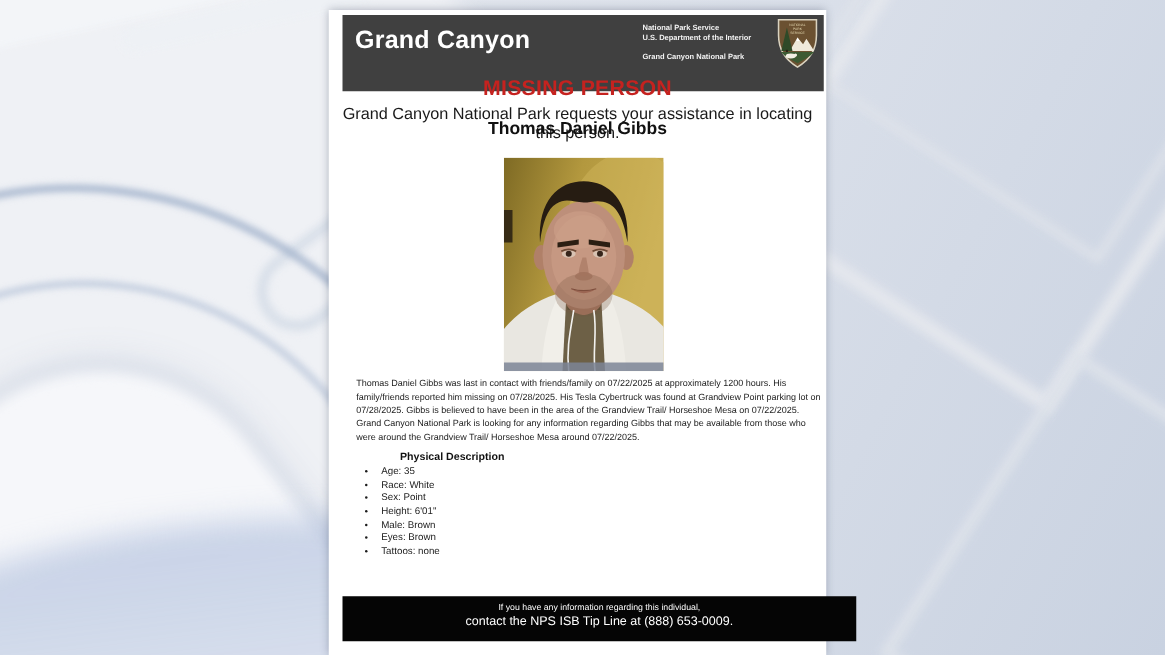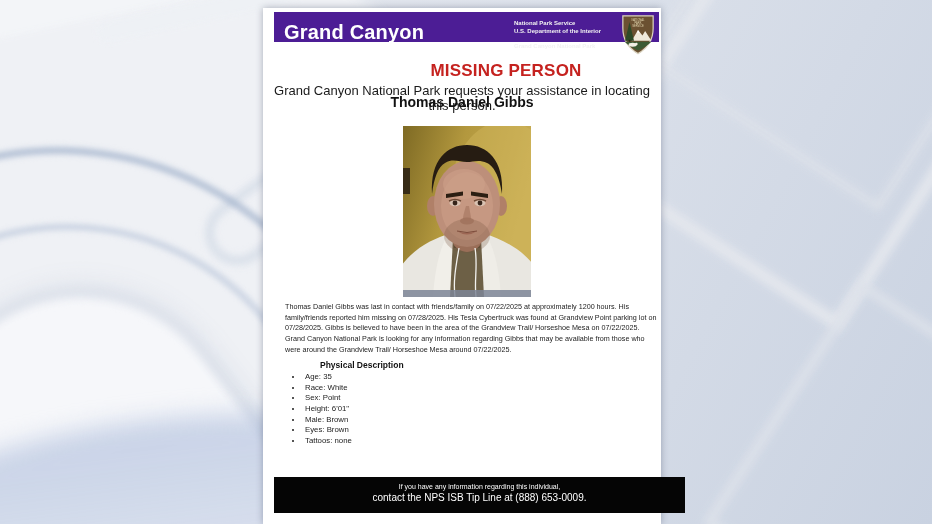--- a/index.html
+++ b/index.html
@@ -34,29 +34,29 @@
   .bg-frame-3 { left:760px; top:330px; width:270px; height:290px;
     border:9px solid #dde2ea; transform:rotate(33deg); filter:blur(4px); }
   .bg-band-bottom { left:-220px; top:420px; width:760px; height:320px;
     background:linear-gradient(180deg,rgba(162,180,215,.55),rgba(205,215,235,.2));
     transform:rotate(-7deg); filter:blur(12px); border-radius:50% 50% 0 0; }
 
   
   .poster { position:absolute; left:263px; top:8px; width:398px; height:516px;
     background:#ffffff; box-shadow:0 0 7px rgba(60,70,95,.4); }
 
-  .header-bar { position:absolute; left:11px; top:4px; width:385px; height:30px;
-    background:#4c1d95; color:#ffffff; }
+  .header-bar { position:absolute; left:11px; top:4px; width:385px; height:61px;
+    background:#404040; color:#ffffff; }
   .park-name { position:absolute; left:10px; top:9px; font-size:20px; font-weight:bold; letter-spacing:.2px; }
   .agency-block { position:absolute; left:240px; top:7px; font-size:6px; font-weight:bold; line-height:8px; color:#f2f2f2; }
   .agency-park-line { margin-top:7px; }
   .nps-logo { position:absolute; right:3px; top:2px; width:36px; height:41px; }
 
   .missing-title { position:absolute; left:0; top:53px; width:100%; text-align:center;
-    color:#c5221f; font-size:17px; font-weight:bold; letter-spacing:.2px;margin-left:44px; }
+    color:#c5221f; font-size:17px; font-weight:bold; letter-spacing:.2px; }
   .subtitle { position:absolute; left:0; top:75px; width:100%; text-align:center;
     color:#1a1a1a; font-size:13px; }
   .person-name { position:absolute; left:0; top:86px; width:100%; text-align:center;
     color:#111111; font-size:14px; font-weight:bold; }
 
   .photo { position:absolute; left:140px; top:118px; width:128px; height:171px; overflow:hidden; }
   .photo svg { display:block; width:100%; height:100%; }
 
   .body-paragraph { position:absolute; left:22px; top:294px; width:376px;
     font-size:7.2px; line-height:10.7px; color:#1c1c1c; }

